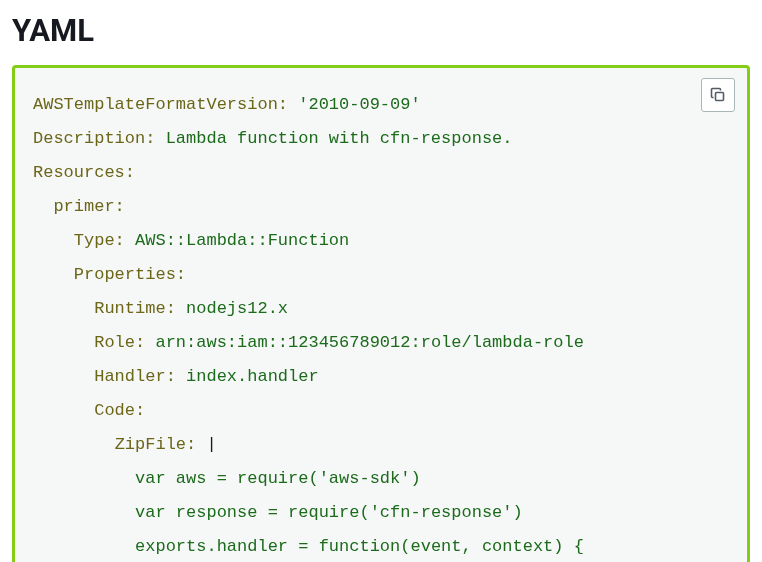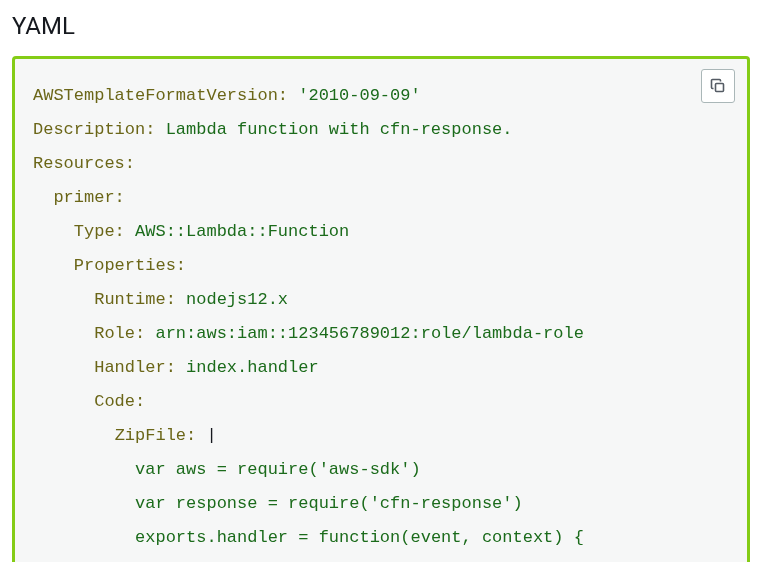--- a/index.html
+++ b/index.html
@@ -5,22 +5,22 @@
   * { box-sizing: border-box; }
   body {
     margin: 0;
     padding: 12px;
     font-family: -apple-system, BlinkMacSystemFont, "Segoe UI", Roboto, Helvetica, Arial, sans-serif;
     background: #ffffff;
     color: #16191f;
     width: 762px;
   }
   h2.section-title {
-    font-size: 24px;
-    font-weight: 400;
+    font-size: 31px;
+    font-weight: 700;
     margin: 0 0 16px 0;
     color: #16191f;
   }
   .code-panel {
     position: relative;
     border: 3px solid #84cc16;
     border-radius: 4px;
     background: #f6f7f7;
     padding: 20px 18px 16px 18px;
     overflow: hidden;

